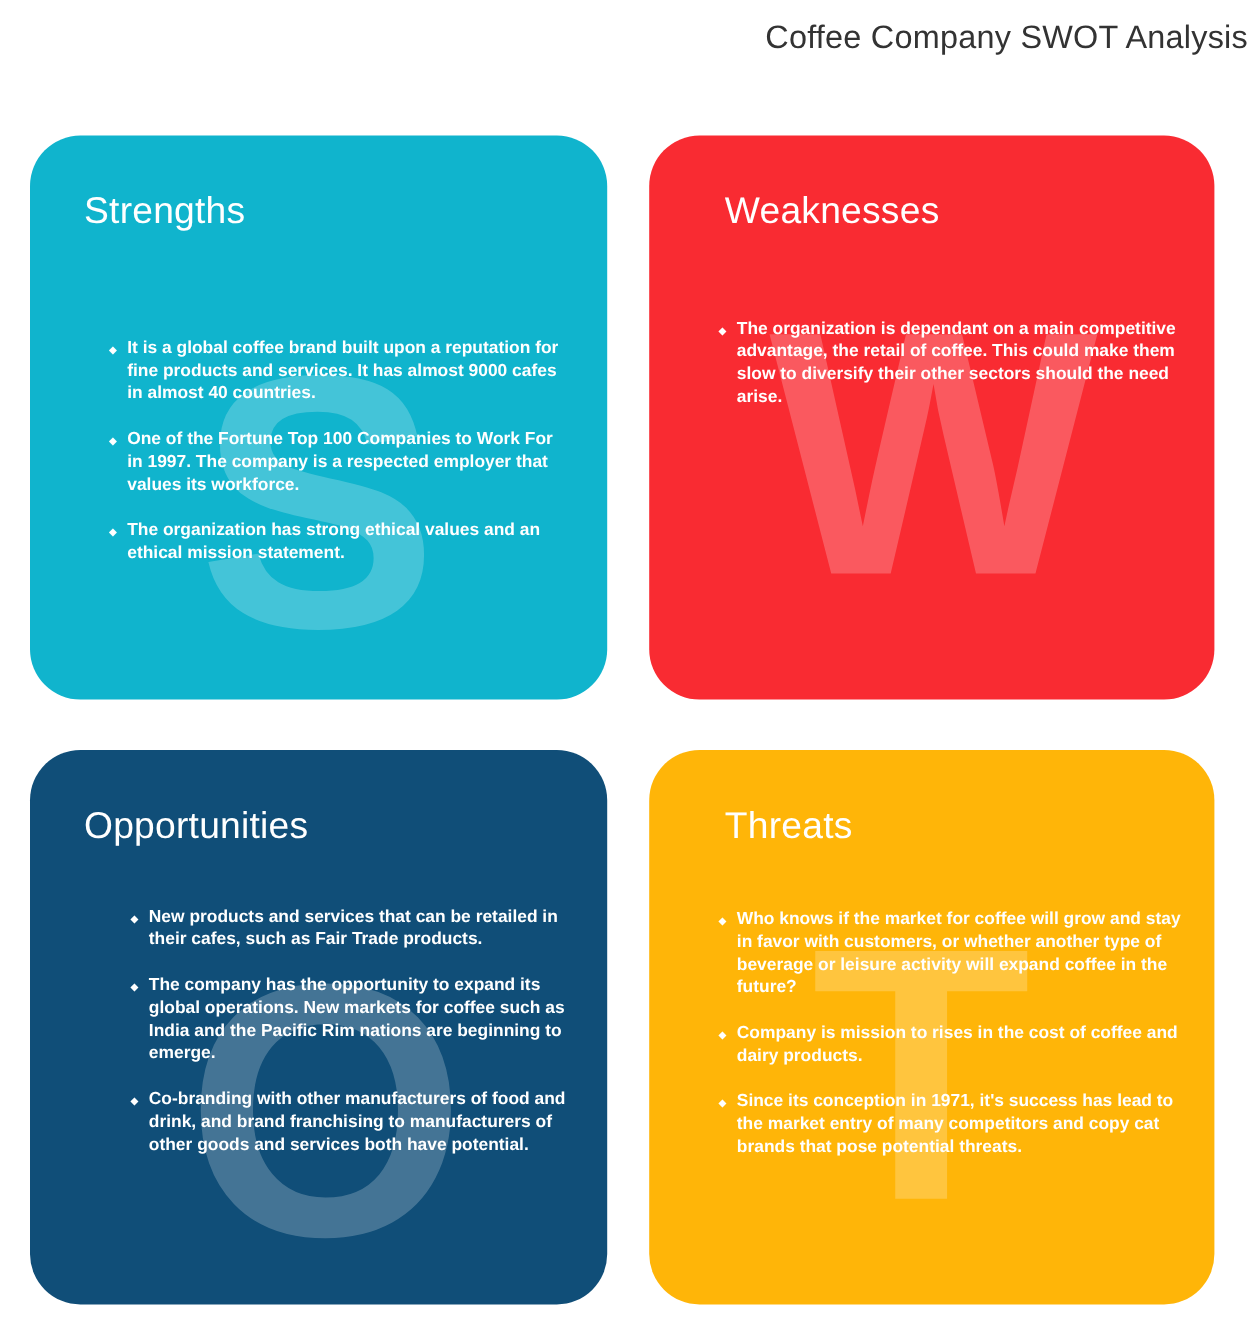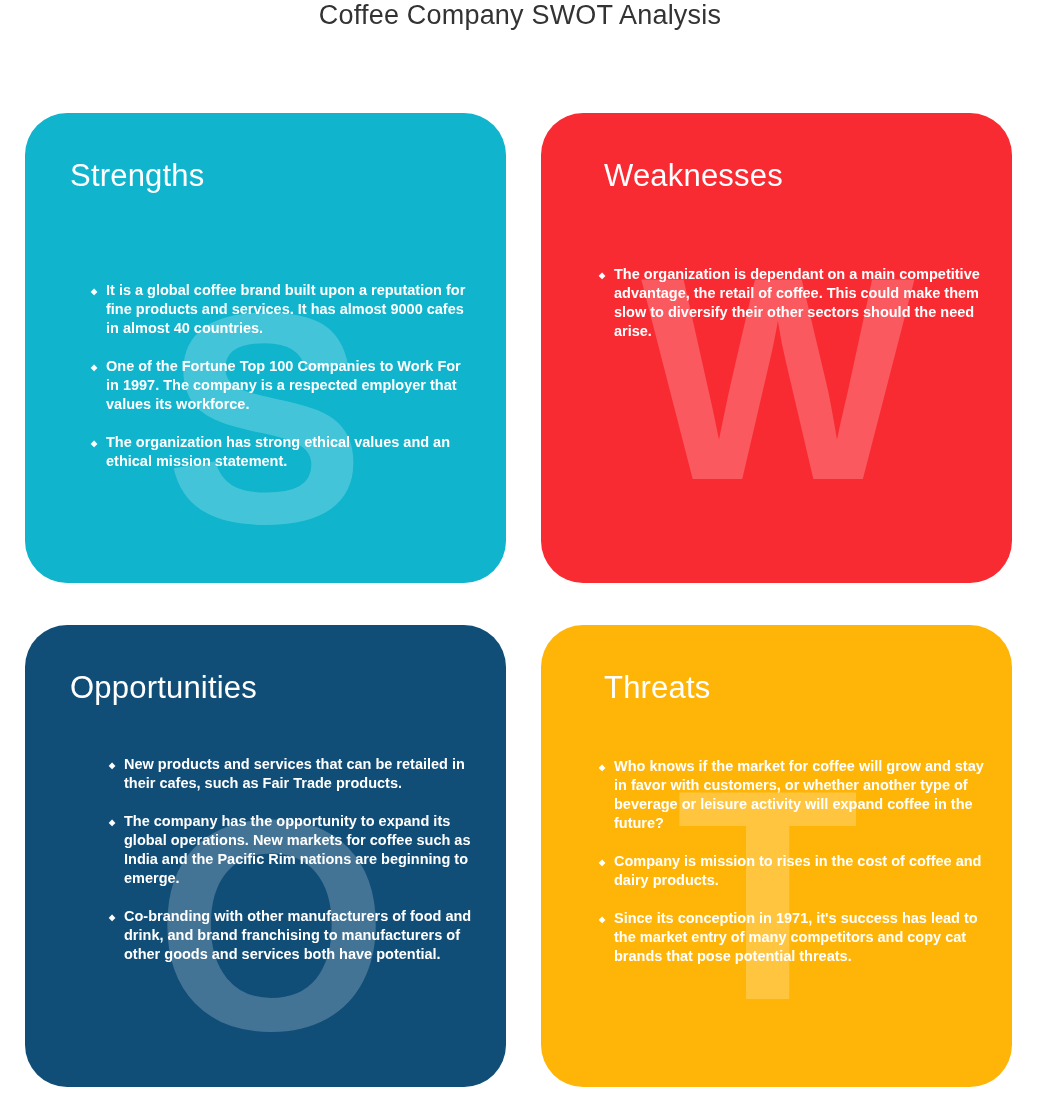--- a/index.html
+++ b/index.html
@@ -8,26 +8,26 @@
     background: #ffffff;
   }
   body {
     width: 1040px;
     height: 1112px;
     font-family: "Liberation Sans", sans-serif;
     overflow: hidden;
     position: relative;
   }
   #page-title {
-    text-align: center;
+    text-align: right;
     font-size: 27px;
     color: #333333;
     font-weight: normal;
     margin: 0;
-    padding-top: 0;
+    padding-top: 16px;
     letter-spacing: 0.2px;
   }
   .grid {
     position: absolute;
     left: 0;
     top: 0;
     width: 1040px;
     height: 1112px;
   }
   .quad {

